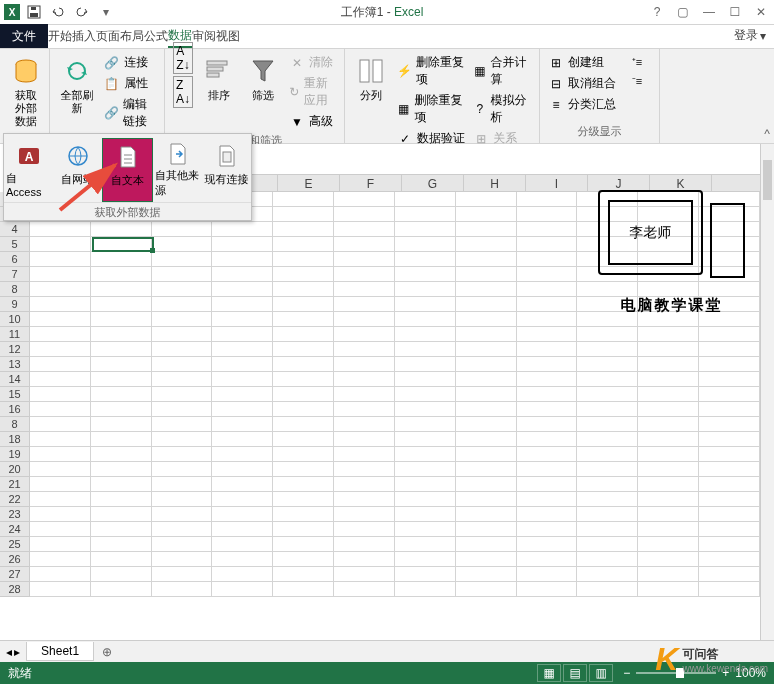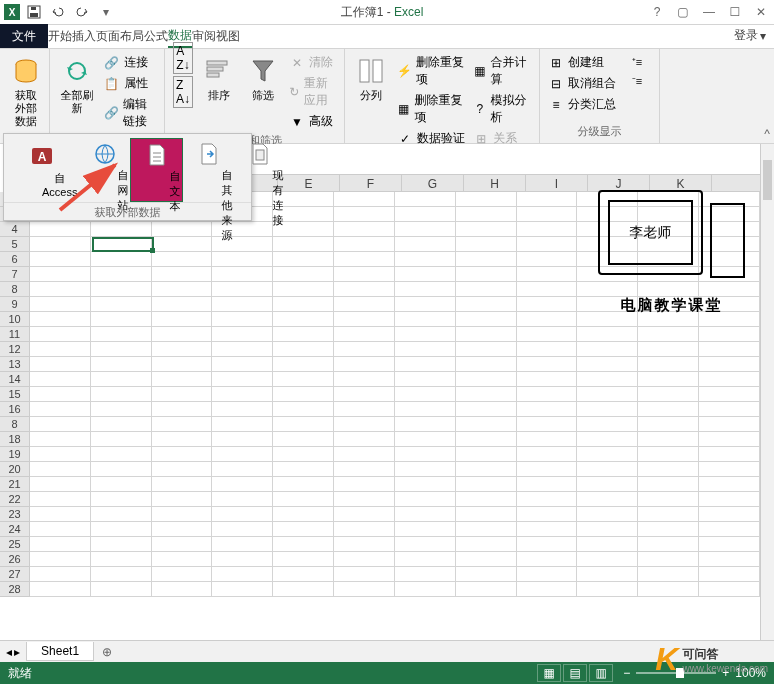--- a/index.html
+++ b/index.html
@@ -31,21 +31,21 @@
     .small-btn-icon { width: 16px; height: 16px; display: flex; align-items: center; justify-content: center; }
     .vstack { display: flex; flex-direction: column; gap: 2px; }
     .collapse-ribbon { position: absolute; right: 4px; bottom: 2px; color: #666; }
     
     .dropdown-panel { position: absolute; left: 3px; top: 133px; width: 249px; height: 88px; background: #f1f1f1; border: 1px solid #c0c0c0; box-shadow: 2px 2px 4px rgba(0,0,0,0.2); z-index: 10; }
     .dropdown-content { display: flex; height: 68px; padding-top: 4px; }
     .dropdown-item { flex: 1; display: flex; flex-direction: column; align-items: center; gap: 2px; padding: 4px 2px; }
     .dropdown-item.hover { background: #be185d; border: 1px solid #217346; }
     .dropdown-label { text-align: center; color: #666; font-size: 11px; padding: 2px 8px; border-top: 1px solid #ddd; }
     .dd-icon { width: 28px; height: 28px; display: flex; align-items: center; justify-content: center; }
-    .dd-text { font-size: 11px; text-align: center; margin-left: 36px; }
+    .dd-text { font-size: 11px; text-align: left; }
     
     .red-arrow { position: absolute; left: 55px; top: 160px; z-index: 20; pointer-events: none; }
     
     .grid-area { position: absolute; left: 0; top: 144px; right: 14px; bottom: 22px; background: #fff; }
     .col-headers { position: absolute; left: 30px; top: 30px; right: 0; height: 18px; display: flex; background: #e6e6e6; border-top: 1px solid #ccc; border-bottom: 1px solid #ccc; }
     .col-header { width: 62px; border-right: 1px solid #ccc; text-align: center; color: #444; line-height: 18px; }
     .row-headers { position: absolute; left: 0; top: 48px; width: 30px; }
     .row-header { height: 15px; border-right: 1px solid #ccc; border-bottom: 1px solid #ccc; text-align: center; color: #444; line-height: 15px; background: #e6e6e6; font-size: 11px; }
     .cells { position: absolute; left: 30px; top: 48px; right: 0; }
     .cell-row { display: flex; height: 15px; }

